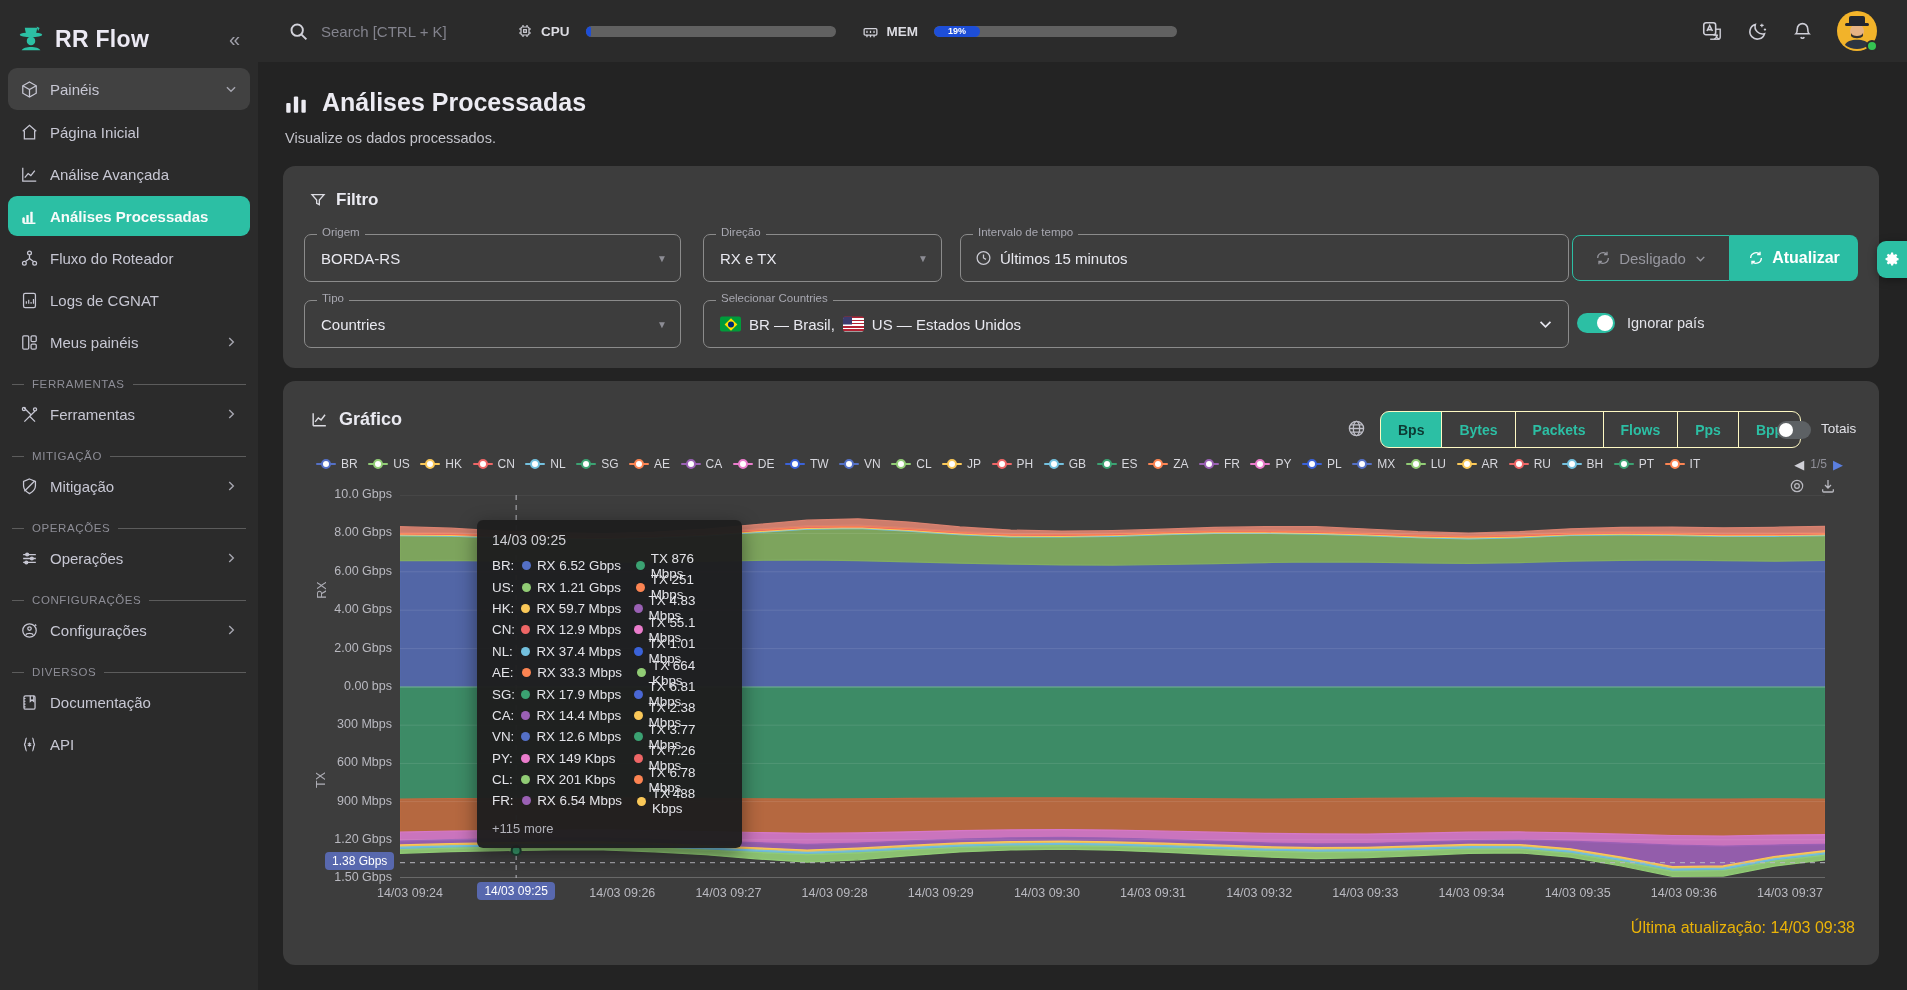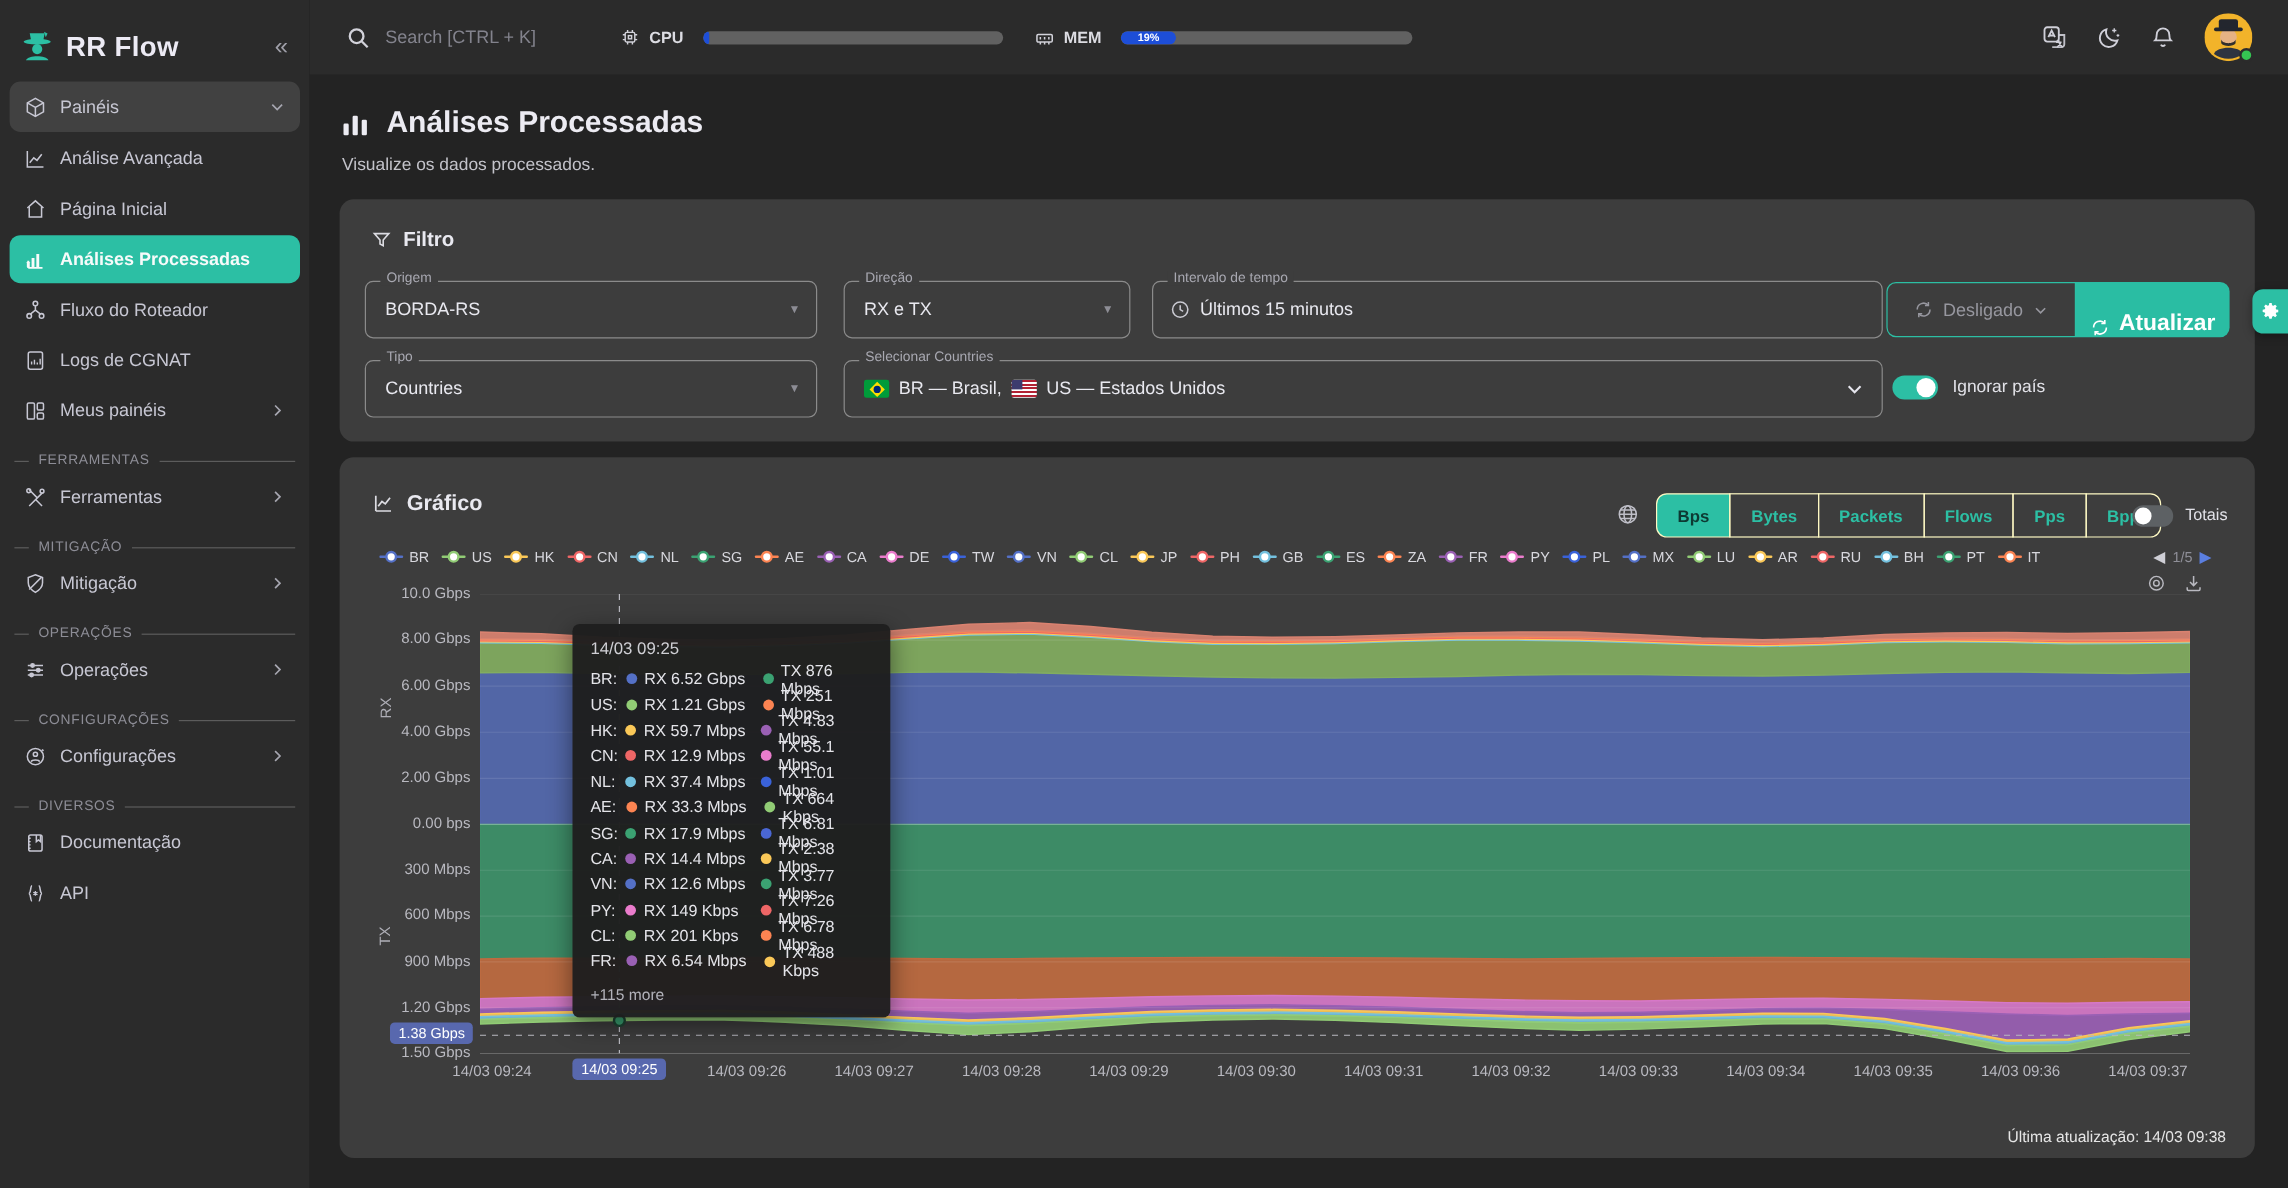--- a/index.html
+++ b/index.html
@@ -58,21 +58,21 @@
   .field{position:absolute;border:1px solid #8b8b8b;border-radius:7px;background:#3d3d3d}
   .flabel{position:absolute;top:-9px;left:12px;font-size:11.5px;color:#a8a8b1;background:#3d3d3d;padding:0 5px;white-space:nowrap}
   .fvalue{position:absolute;left:16px;top:50%;transform:translateY(-50%);font-size:15px;color:#e9e9f0;
     white-space:nowrap;display:flex;align-items:center;gap:8px}
   .fcaret{position:absolute;right:13px;top:50%;transform:translateY(-50%);color:#8d8d95;font-size:10px}
   .fchev{position:absolute;right:14px;top:50%;transform:translateY(-50%);color:#e6e6ee;display:flex}
 
   .btn-desligado{position:absolute;border:1px solid #2cbfa4;border-radius:8px 0 0 8px;background:#3d3d3d;
     color:#97979f;font-size:15px;display:flex;align-items:center;justify-content:center;gap:8px;cursor:pointer}
   .btn-atualizar{position:absolute;border-radius:0 8px 8px 0;background:#2abda3;color:#fff;
-    font-size:19px;font-weight:600;display:flex;align-items:flex-end;justify-content:center;gap:8px;cursor:pointer}
+    font-size:16px;font-weight:600;display:flex;align-items:center;justify-content:center;gap:8px;cursor:pointer}
   .toggle{position:absolute;border-radius:10px;cursor:pointer}
   .toggle .knob{position:absolute;top:2px;width:16px;height:16px;border-radius:50%;background:#fff}
   .toggle.on{background:#2cbfa4}
   .toggle.on .knob{right:2px}
   .toggle.off{background:#5d6164}
   .toggle.off .knob{left:2px;width:14px;height:14px}
   .toggle-label{position:absolute;color:#e2e2e8;font-size:14.5px;white-space:nowrap}
 
   
   .mode-group{position:absolute;display:flex}
@@ -96,21 +96,21 @@
   .pg-num{color:#8f8f98;font-size:12px}
   .plot-tools{position:absolute;display:flex;gap:15px;color:#b9b9c0}
   .plot-tools span{cursor:pointer;display:flex}
 
   .plot{position:absolute;left:117px;top:114px;width:1425px;height:383px}
   .ytick{position:absolute;width:92px;text-align:right;font-size:12.5px;color:#b9b9c0;white-space:nowrap}
   .xtick{position:absolute;width:110px;text-align:center;font-size:12.5px;color:#b9b9c0;white-space:nowrap}
   .xtick .pill,.ypill{background:#5868ae;color:#fff;border-radius:4px;padding:2px 7px;font-size:12px}
   .ypill{position:absolute;white-space:nowrap}
   .axis-name{position:absolute;font-size:12.5px;color:#aeaeb6;transform:rotate(-90deg)}
-  .last-update{position:absolute;right:24px;bottom:10px;font-size:13px;color:#e5e5e5}
+  .last-update{position:absolute;right:24px;bottom:28px;font-size:16px;color:#eab308}
 
   
   .tooltip{position:absolute;left:194px;top:139px;width:265px;background:rgba(30,30,30,.97);
     border-radius:6px;padding:12px 15px;z-index:20;box-shadow:0 6px 20px rgba(0,0,0,.45)}
   .tt-title{font-size:14px;color:#cfcfd4;margin-bottom:7px}
   .tt-row{display:flex;align-items:center;height:21.4px;font-size:13.4px;color:#e4e4e9}
   .tt-code{width:31px;color:#e4e4e9}
   .tt-dot{width:9px;height:9px;border-radius:50%;flex:none;margin-right:6px}
   .tt-rx{width:118px;display:flex;align-items:center}
   .tt-tx{display:flex;align-items:center}
@@ -159,34 +159,34 @@
           <span>Painéis</span>
           <span class="chev">
             <svg width="14" height="14" viewBox="0 0 24 24" fill="none" stroke="#a6a6b0" stroke-width="2.4">
               <path d="M5 9l7 7 7-7"></path>
             </svg>
           </span>
         </div>
         <div class="nav-item">
           <span class="nv-ic">
             <svg width="19" height="19" viewBox="0 0 24 24" fill="none" stroke="#c7c7d3" stroke-width="1.6" style="color:#c7c7d3">
+              <path d="M3.5 10.5L12 3l8.5 7.5"></path>
+              <path d="M5.5 9.5V20h13V9.5"></path>
+            </svg>
+          </span>
+          <span>Página Inicial</span>
+        </div>
+        <div class="nav-item">
+          <span class="nv-ic">
+            <svg width="19" height="19" viewBox="0 0 24 24" fill="none" stroke="#c7c7d3" stroke-width="1.6" style="color:#c7c7d3">
               <path d="M3.5 3.5V20.5H20.5"></path>
               <path d="M6 16l4.3-5.2 3.4 2.6 5-6.4"></path>
             </svg>
           </span>
           <span>Análise Avançada</span>
-        </div>
-        <div class="nav-item">
-          <span class="nv-ic">
-            <svg width="19" height="19" viewBox="0 0 24 24" fill="none" stroke="#c7c7d3" stroke-width="1.6" style="color:#c7c7d3">
-              <path d="M3.5 10.5L12 3l8.5 7.5"></path>
-              <path d="M5.5 9.5V20h13V9.5"></path>
-            </svg>
-          </span>
-          <span>Página Inicial</span>
         </div>
         <div class="nav-item active">
           <span class="nv-ic">
             <svg width="19" height="19" viewBox="0 0 24 24" fill="none" stroke="#f7fbfa" stroke-width="1.6" style="color:#f7fbfa">
               <path d="M4.5 20.5V13M4.5 20.5h15" stroke-width="2"></path>
               <rect x="8" y="10" width="3" height="10" rx=".5" fill="currentColor" stroke="none"></rect>
               <rect x="13" y="6" width="3" height="14" rx=".5" fill="currentColor" stroke="none"></rect>
               <rect x="3" y="14" width="3" height="6" rx=".5" fill="currentColor" stroke="none"></rect>
             </svg>
           </span>

